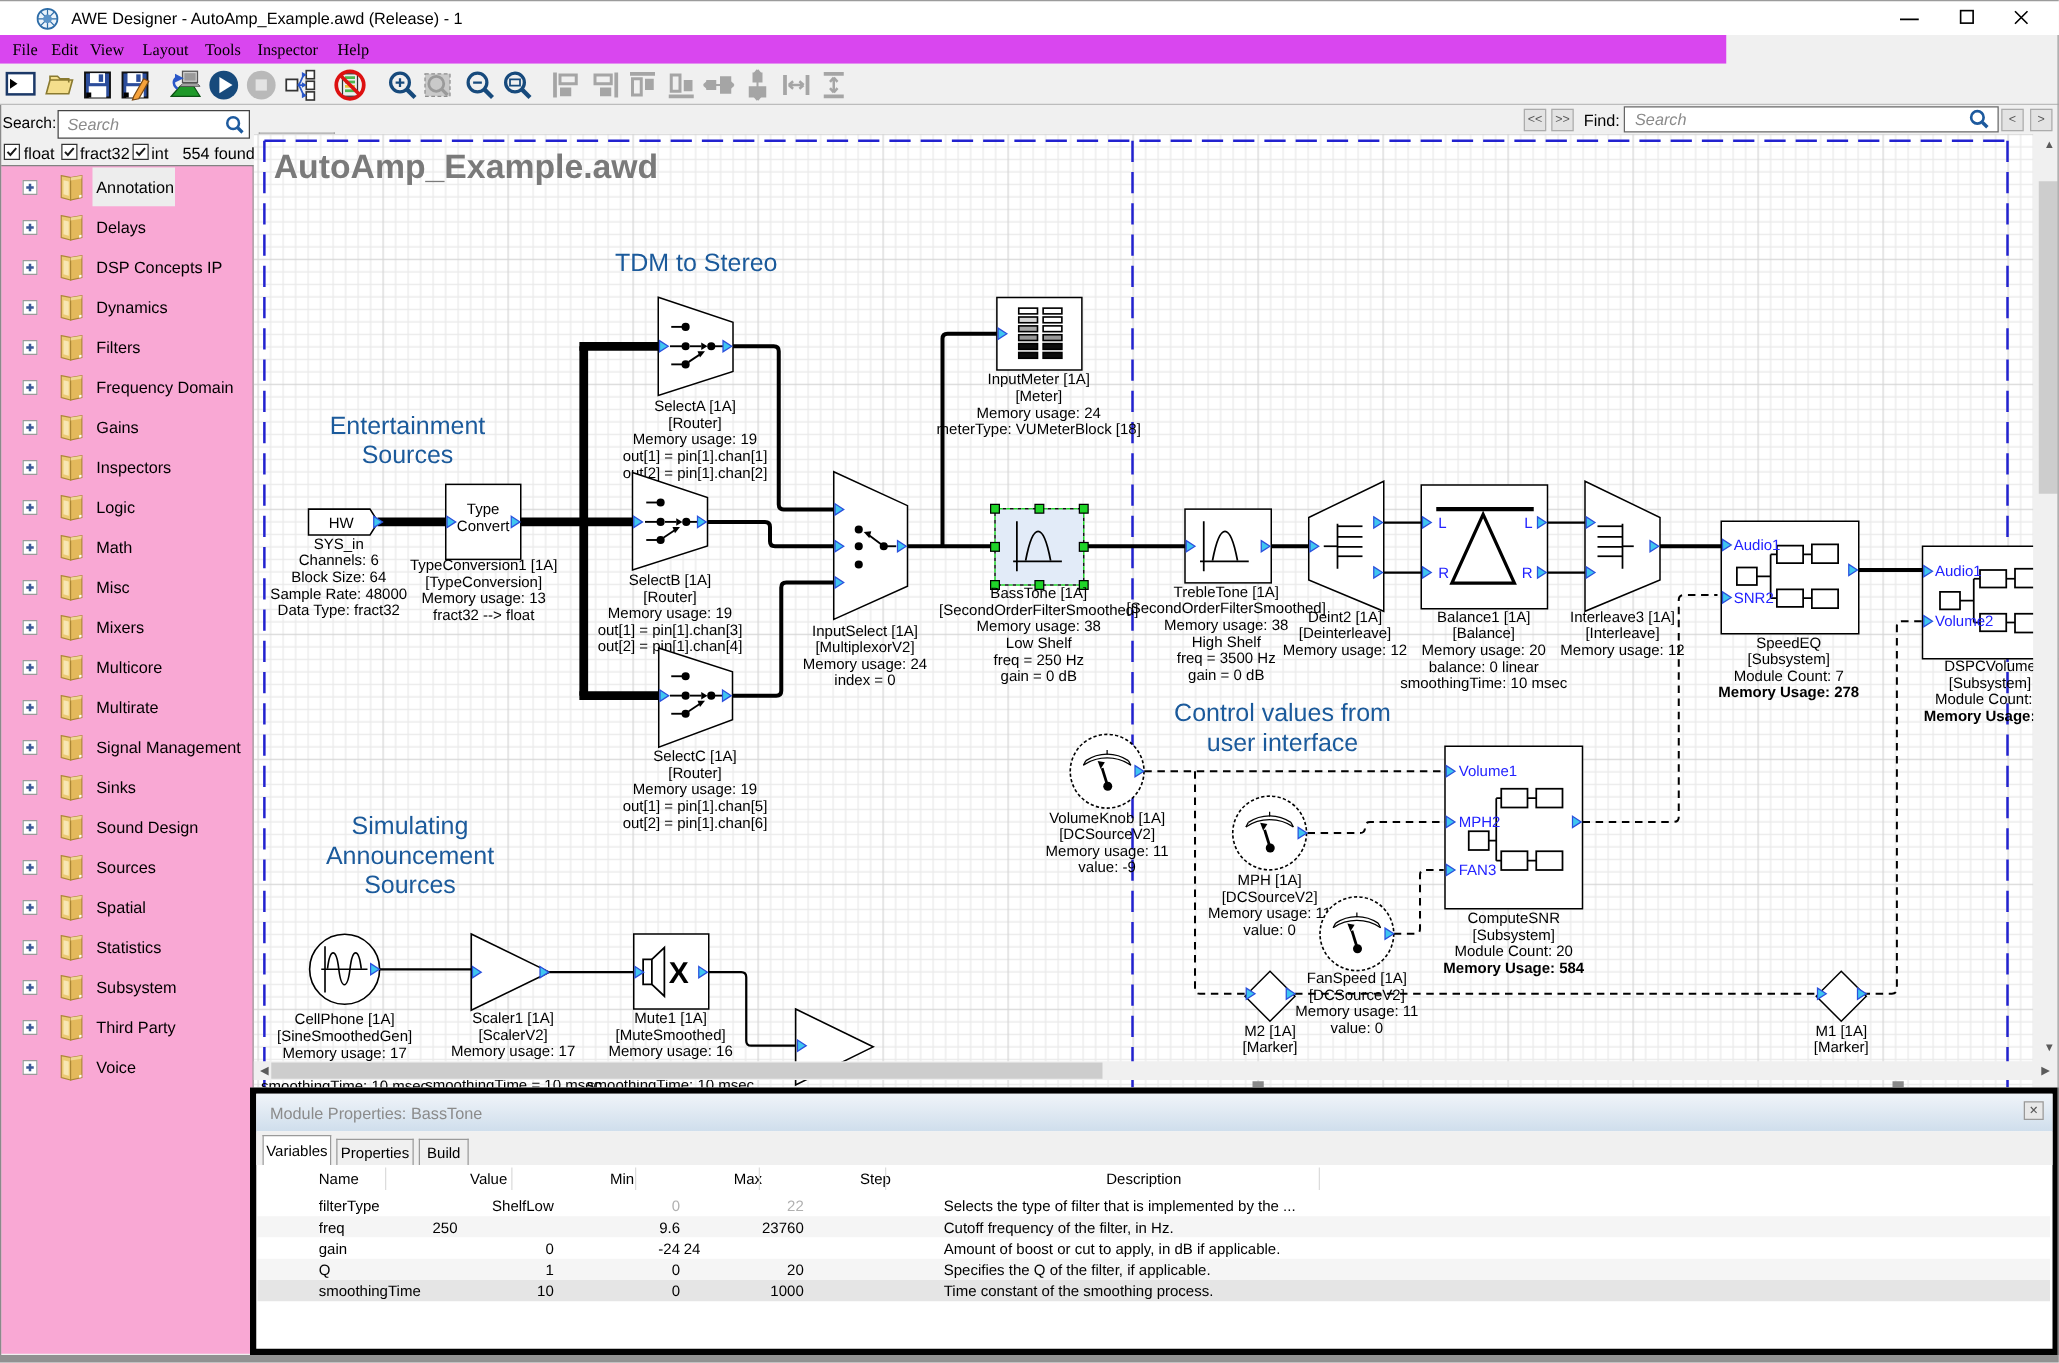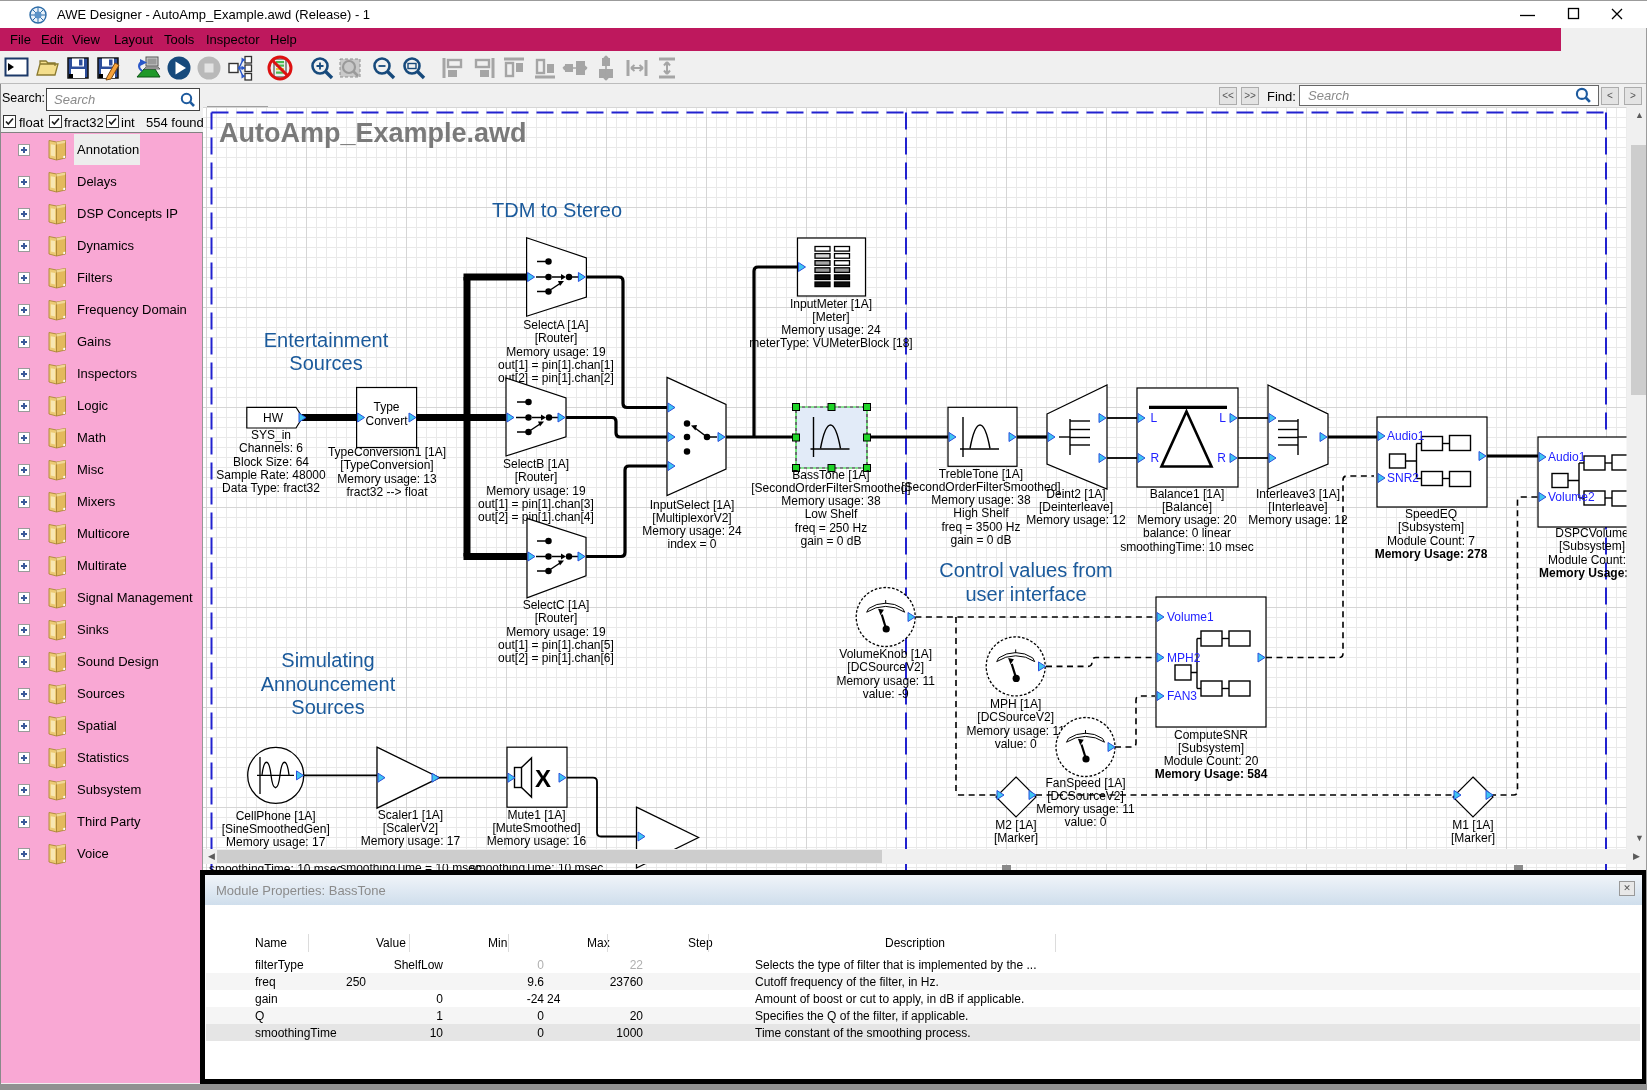--- a/index.html
+++ b/index.html
@@ -1,20 +1,20 @@
 <!DOCTYPE html>
 <html><head><meta charset="utf-8"><style>
 * { margin:0; padding:0; box-sizing:border-box; }
 html,body { width:1647px; height:1090px; overflow:hidden; background:#f0f0f0;
   font-family:"Liberation Sans", sans-serif; }
 .abs { position:absolute; }
 #titlebar { left:0; top:0; width:1647px; height:28px; background:#ffffff;
   border-top:1px solid #9b9b9b; }
 #titletext { left:57px; top:7px; font-size:13px; color:#000; }
-#menubar { left:0; top:28px; width:1561px; height:23px; background:#be185d; }
+#menubar { left:0; top:28px; width:1381px; height:23px; background:#d946ef;font-family:Liberation Serif, serif; }
 .menuitem { position:absolute; top:4px; font-size:13px; color:#000; }
 #toolbar { left:0; top:51px; width:1647px; height:33px; background:#f0f0f0;
   border-bottom:1px solid #bcbcbc; }
 .tbi { position:absolute; top:55px; }
 #sidebar { left:0; top:84px; width:203px; height:1000px; background:#f0f0f0; }
 #searchlabel { left:2px; top:91px; font-size:12.5px; }
 #searchbox { left:46px; top:88px; width:154px; height:23px; background:#fff; border:1px solid #444; }
 #searchph { left:54px; top:92px; font-size:13px; font-style:italic; color:#8a8a8a; }
 .ckb { position:absolute; top:115px; width:13px; height:13px; background:#fff; border:1px solid #333; }
 .cktext { position:absolute; top:115px; font-size:13px; }
@@ -899,20 +899,25 @@
 <div class="abs" id="hscroll">
 <div class="sarrow" style="left:5px;top:2px">◀</div>
 <div class="sthumb" style="left:14px;top:1px;width:665px;height:13px"></div>
 <div class="sarrow" style="left:1430px;top:2px">▶</div>
 </div>
 <div class="abs" id="panel">
 <div id="paneltitle">
       <span style="position:absolute;left:11px;top:8px;font-size:13px;color:#8b8b8b">Module Properties: BassTone</span>
 <div style="position:absolute;right:7px;top:6px;width:16px;height:15px;background:#e8e8e8;border:1px solid #999;font-size:9px;color:#555;text-align:center;line-height:13px">✕</div>
 </div>
+<div id="paneltabs">
+<div class="ptab" style="left:5px;top:3px;width:55px;height:24px;background:#fff;border:1px solid #9a9a9a;border-bottom:none;padding-top:5px;">Variables</div>
+<div class="ptab" style="left:64px;top:6px;width:62px;height:21px;border:1px solid #9a9a9a;border-bottom:none;padding-top:3px;">Properties</div>
+<div class="ptab" style="left:130px;top:6px;width:40px;height:21px;border:1px solid #9a9a9a;border-bottom:none;padding-top:3px;">Build</div>
+</div>
 <div id="ptable">
 <div class="prow" style="top:0px;height:22px">
 <span class="pcell" style="left:10px;top:4px">Name</span>
 <span class="pcell" style="left:131px;top:4px">Value</span>
 <span class="pcell" style="left:243px;top:4px">Min</span>
 <span class="pcell" style="left:342px;top:4px">Max</span>
 <span class="pcell" style="left:443px;top:4px">Step</span>
 <span class="pcell" style="left:640px;top:4px">Description</span>
 <div style="position:absolute;left:102px;top:2px;width:1px;height:18px;background:#dcdcdc"></div>
 <div style="position:absolute;left:203px;top:2px;width:1px;height:18px;background:#dcdcdc"></div>

